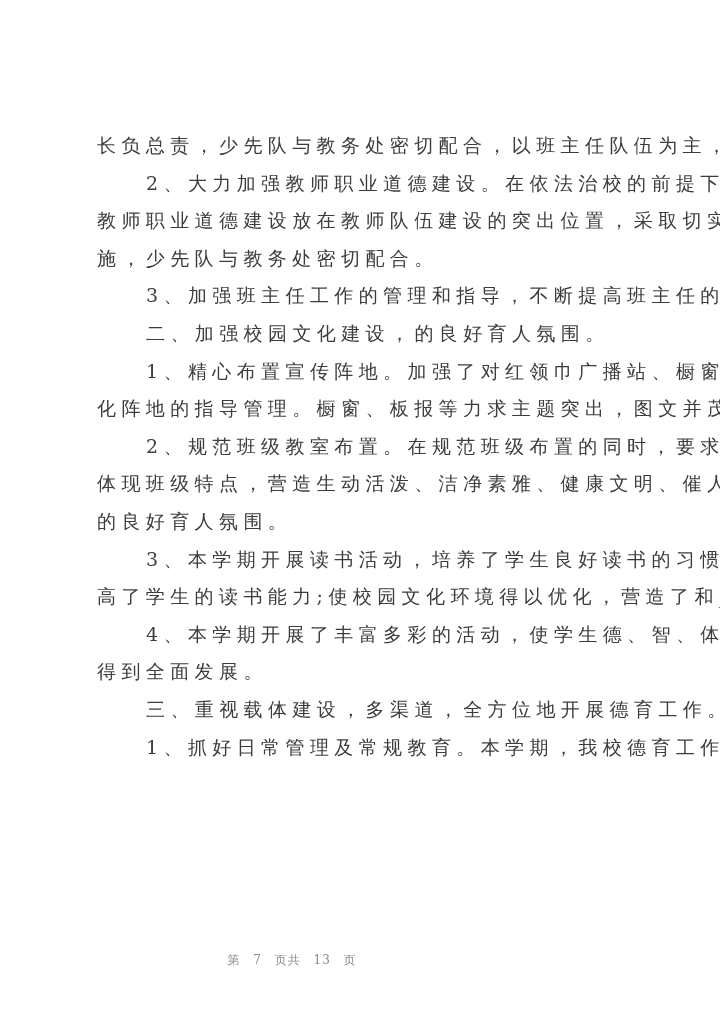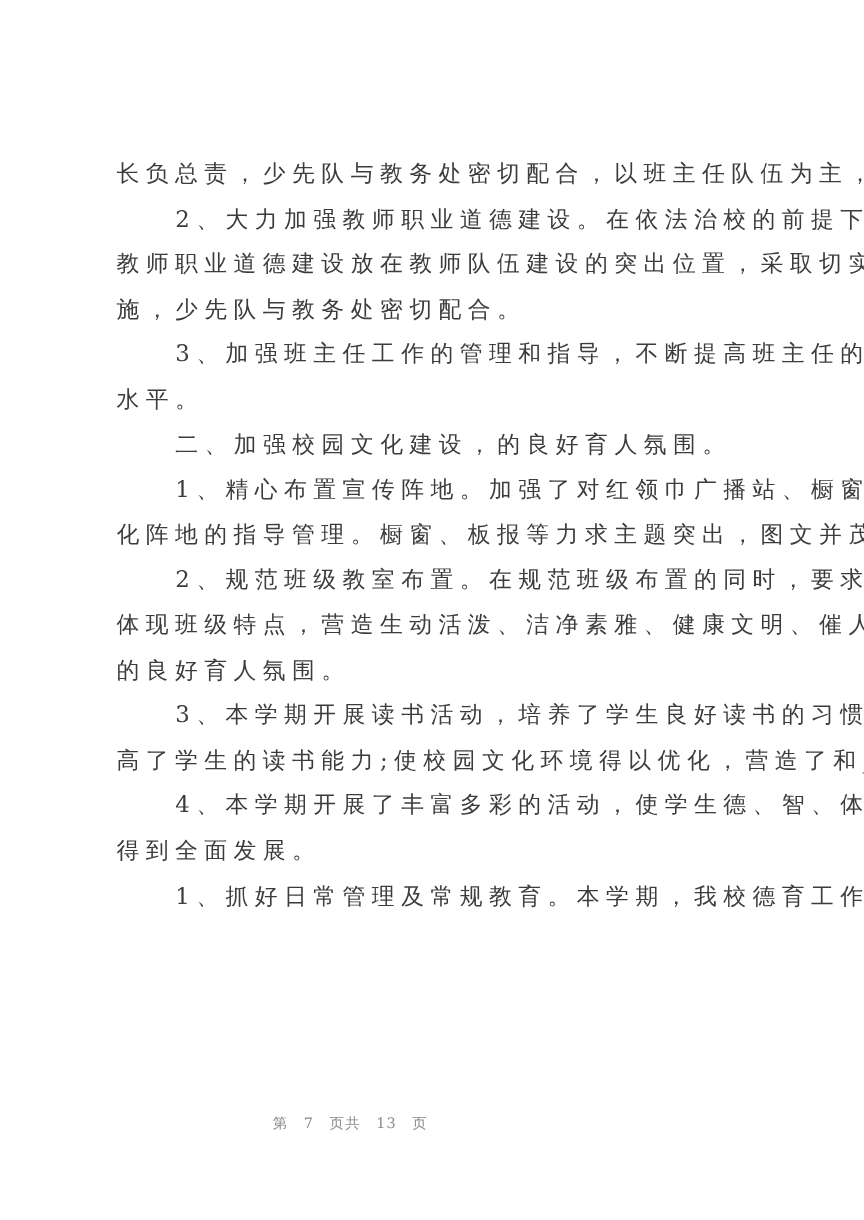--- a/index.html
+++ b/index.html
@@ -37,52 +37,52 @@
       white-space: nowrap;
       color: #3c3c3c;
     }
     .line.indent {
       padding-left: 49px;
     }
     .footer {
       position: absolute;
       left: 0;
       width: 584px;
-      top: 928px;
+      top: 952px;
       text-align: center;
       font-size: 12px;
       color: #8a8a8a;
       letter-spacing: 1px;
     }
     .footer span {
       display: inline-block;
       margin: 0 4px;
     }
   </style>
 </head>
 <body>
 
 <div class="page">
   <div class="body-text">
     <div class="line">长负总责，少先队与教务处密切配合，以班主任队伍为主，全员</div>
     <div class="line indent">2、大力加强教师职业道德建设。在依法治校的前提下，将</div>
     <div class="line">教师职业道德建设放在教师队伍建设的突出位置，采取切实措</div>
     <div class="line">施，少先队与教务处密切配合。</div>
     <div class="line indent">3、加强班主任工作的管理和指导，不断提高班主任的素质</div>
-    <div class="line">水平。</div>
     <div class="line indent">二、加强校园文化建设，的良好育人氛围。</div>
     <div class="line indent">1、精心布置宣传阵地。加强了对红领巾广播站、橱窗等文</div>
     <div class="line">化阵地的指导管理。橱窗、板报等力求主题突出，图文并茂。</div>
     <div class="line indent">2、规范班级教室布置。在规范班级布置的同时，要求各班</div>
     <div class="line">体现班级特点，营造生动活泼、洁净素雅、健康文明、催人奋进</div>
     <div class="line">的良好育人氛围。</div>
     <div class="line indent">3、本学期开展读书活动，培养了学生良好读书的习惯，提</div>
     <div class="line">高了学生的读书能力;使校园文化环境得以优化，营造了和_谐的</div>
     <div class="line indent">4、本学期开展了丰富多彩的活动，使学生德、智、体、美</div>
     <div class="line">得到全面发展。</div>
+    <div class="line indent">三、重视载体建设，多渠道，全方位地开展德育工作。</div>
     <div class="line indent">1、抓好日常管理及常规教育。本学期，我校德育工作十分</div>
   </div>
 
   <div class="footer">
     <span>第</span>
     <span>7</span>
     <span>页共</span>
     <span>13</span>
     <span>页</span>
   </div>

